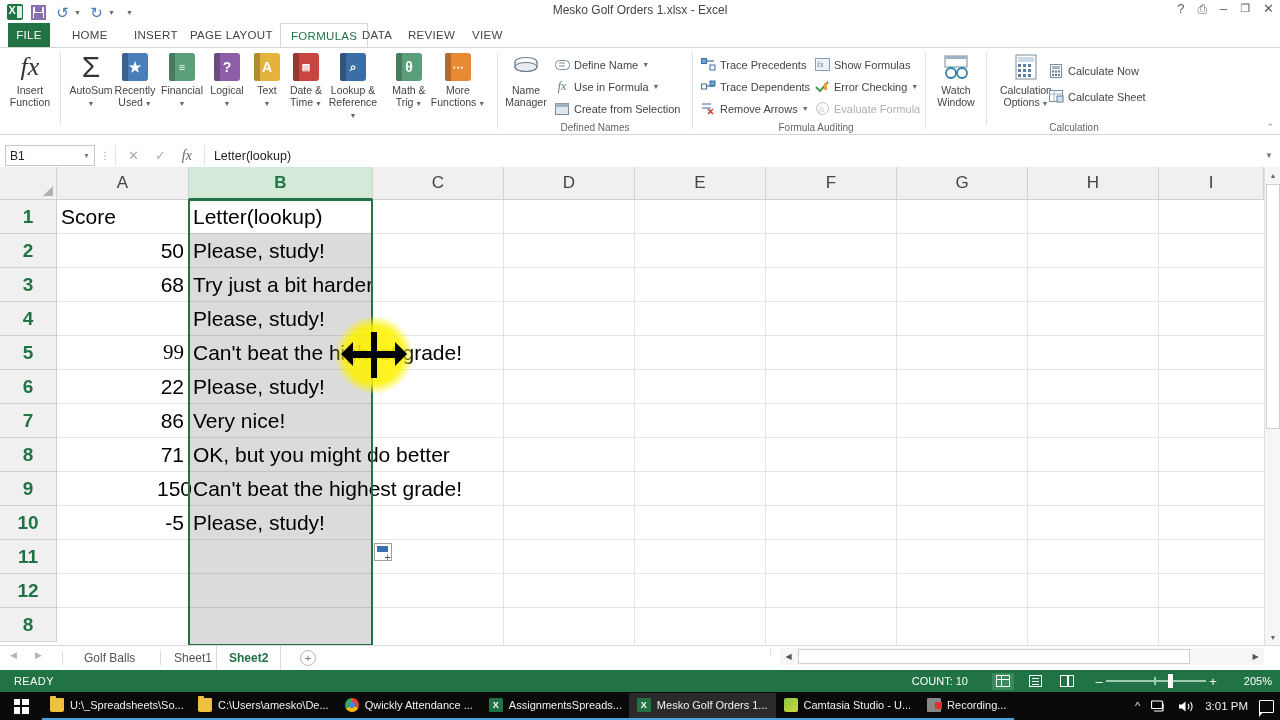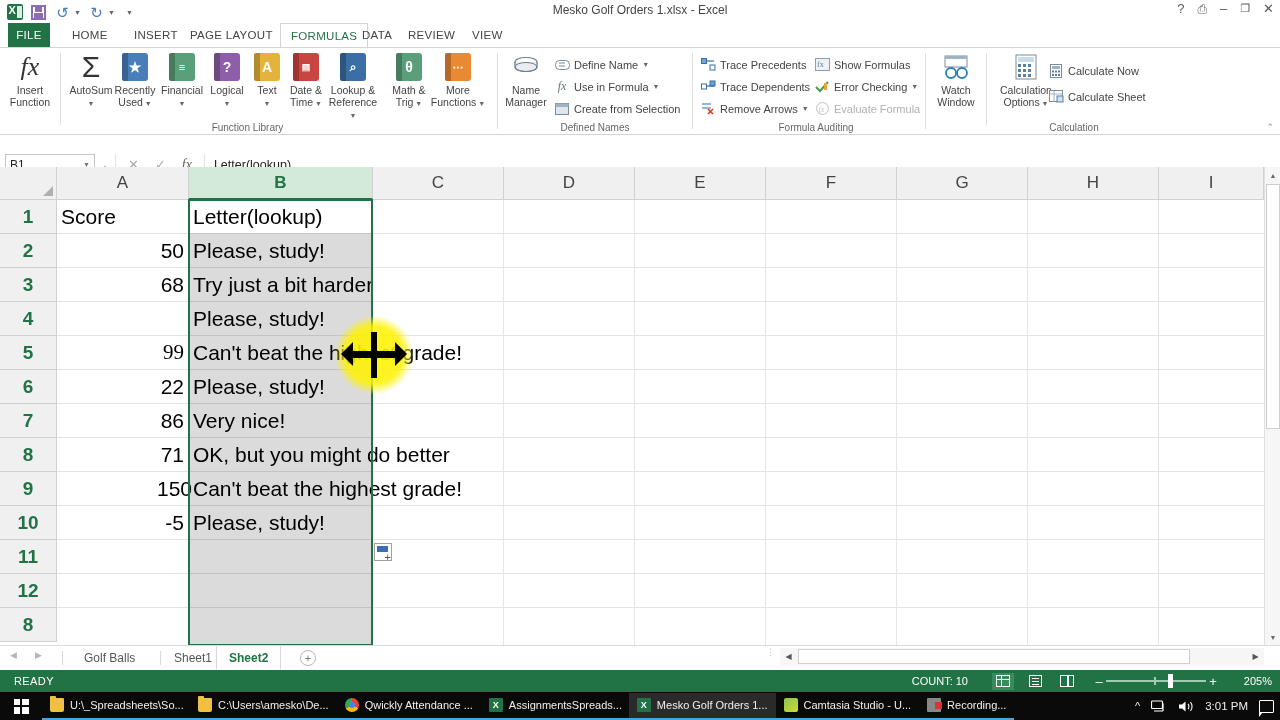--- a/index.html
+++ b/index.html
@@ -53,21 +53,21 @@
   .bookicon { width:26px; height:28px; border-radius:2px 3px 3px 2px; position:relative; display:flex; align-items:center; justify-content:center;
               color:#fff; font-size:14px; font-weight:bold; }
   .bookicon:before { content:""; position:absolute; left:0; top:0; width:6px; height:100%; background:rgba(0,0,0,.22); border-radius:2px 0 0 2px; }
 
   .smallbtn { position:absolute; display:flex; align-items:center; gap:4px; font-size:11px; color:#444; cursor:pointer; height:21px; }
   .smallbtn.dim { color:#b0b0b0; }
   .sico { width:16px; height:16px; display:flex; align-items:center; justify-content:center; flex:0 0 16px; }
   .caret { font-size:7px; color:#666; }
 
   
-  .fbar { position:absolute; left:0; top:136px; width:1280px; height:40px; background:#fff; border-bottom:1px solid #d4d4d4; display:flex; align-items:flex-end; }
+  .fbar { position:absolute; left:0; top:136px; width:1280px; height:40px; background:#fff; border-bottom:1px solid #d4d4d4; display:flex; align-items:center; }
   .namebox { margin-left:5px; width:90px; height:21px; border:1px solid #c6c6c6; background:#fff; display:flex; align-items:center; padding:0 4px;
              font-size:12px; color:#222; justify-content:space-between; }
   .namebox .nb-caret { font-size:7px; color:#777; }
   .fb-dots { width:20px; text-align:center; font-size:10px; color:#999; letter-spacing:0; }
   .fb-btns { display:flex; align-items:center; gap:16px; padding:0 12px; border-left:1px solid #e2e2e2; height:21px; }
   .fb-btns span { font-size:13px; color:#aaa; cursor:pointer; }
   .fb-btns .fx { font-style:italic; color:#666; font-family:"Liberation Serif",serif; font-size:14px; }
   .fb-input { flex:1; height:21px; border-left:1px solid #e2e2e2; padding-left:9px; display:flex; align-items:center;
               font-size:12.5px; color:#222; }
   .fb-expand { width:22px; text-align:center; font-size:8px; color:#777; cursor:pointer; }
@@ -279,21 +279,20 @@
             <span class="bookicon" style="background:#5b9e7a;">θ</span>
           </div>
         <div class="blab"><span>Math &amp;</span><br><span>Trig</span><span class="caret"> ▼</span></div>
       </div>
       <div class="bigbtn" style="left:430px;">
         <div class="bico">
             <span class="bookicon" style="background:#e88a33; font-size:11px;">⋯</span>
           </div>
         <div class="blab"><span>More</span><br><span>Functions</span><span class="caret"> ▼</span></div>
       </div>
-      <div class="grp-label">Function Library</div>
     </div>
     <div class="grp-sep" style="left:497px; top:5px; height:76px;"></div>
 
     <div class="grp" style="left:500px; width:190px;">
       <div class="bigbtn" style="left:0px; width:52px;">
         <div class="bico">
           <svg width="30" height="26" viewBox="0 0 30 26">
               <ellipse cx="15" cy="8" rx="11" ry="4.5" fill="#fff" stroke="#6b7c8c" stroke-width="1.2"></ellipse>
               <path d="M4 8 v5 c0 2.5 5 4.5 11 4.5 s11-2 11-4.5 V8" fill="#e9edf1" stroke="#6b7c8c" stroke-width="1.2"></path>
               <ellipse cx="15" cy="13" rx="11" ry="4.5" fill="none" stroke="#6b7c8c" stroke-width="1"></ellipse>

